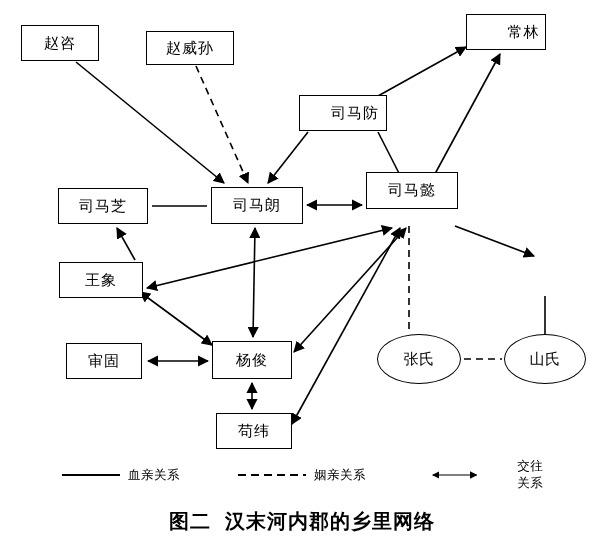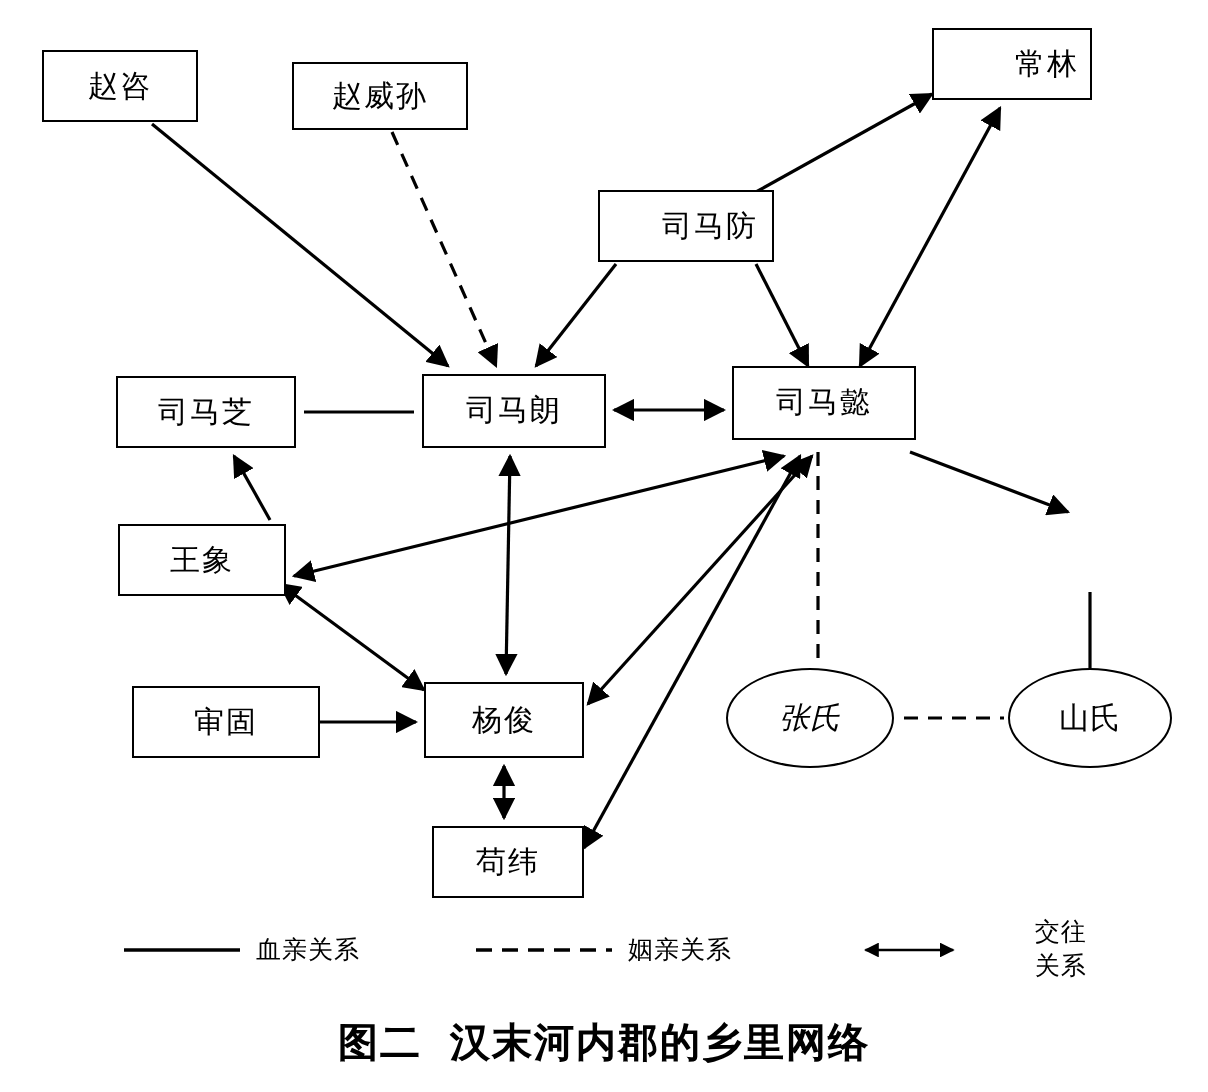--- a/index.html
+++ b/index.html
@@ -146,33 +146,33 @@
   </div>
   <div class="node" style="left:299px;top:95px;width:88px;height:36px;padding-left:24px;">
     <span>司马防</span>
   </div>
   <div class="node" style="left:58px;top:188px;width:90px;height:36px;">
     <span>司马芝</span>
   </div>
   <div class="node" style="left:211px;top:187px;width:92px;height:37px;">
     <span>司马朗</span>
   </div>
-  <div class="node" style="left:366px;top:183px;width:92px;height:37px;">
+  <div class="node" style="left:366px;top:172px;width:92px;height:37px;">
     <span>司马懿</span>
   </div>
   <div class="node" style="left:59px;top:262px;width:84px;height:36px;">
     <span>王象</span>
   </div>
-  <div class="node" style="left:66px;top:343px;width:94px;height:36px;">
+  <div class="node" style="left:66px;top:343px;width:76px;height:36px;">
     <span>审固</span>
   </div>
   <div class="node" style="left:212px;top:341px;width:80px;height:38px;">
     <span>杨俊</span>
   </div>
-  <div class="node ellipse" style="left:363px;top:334px;width:84px;height:50px;font-style:italic;">
+  <div class="node ellipse" style="left:377px;top:334px;width:84px;height:50px;">
     <span>张氏</span>
   </div>
   <div class="node ellipse" style="left:504px;top:334px;width:82px;height:50px;">
     <span>山氏</span>
   </div>
   <div class="node" style="left:216px;top:413px;width:76px;height:36px;">
     <span>苟纬</span>
   </div>
 
   <div class="legend">

